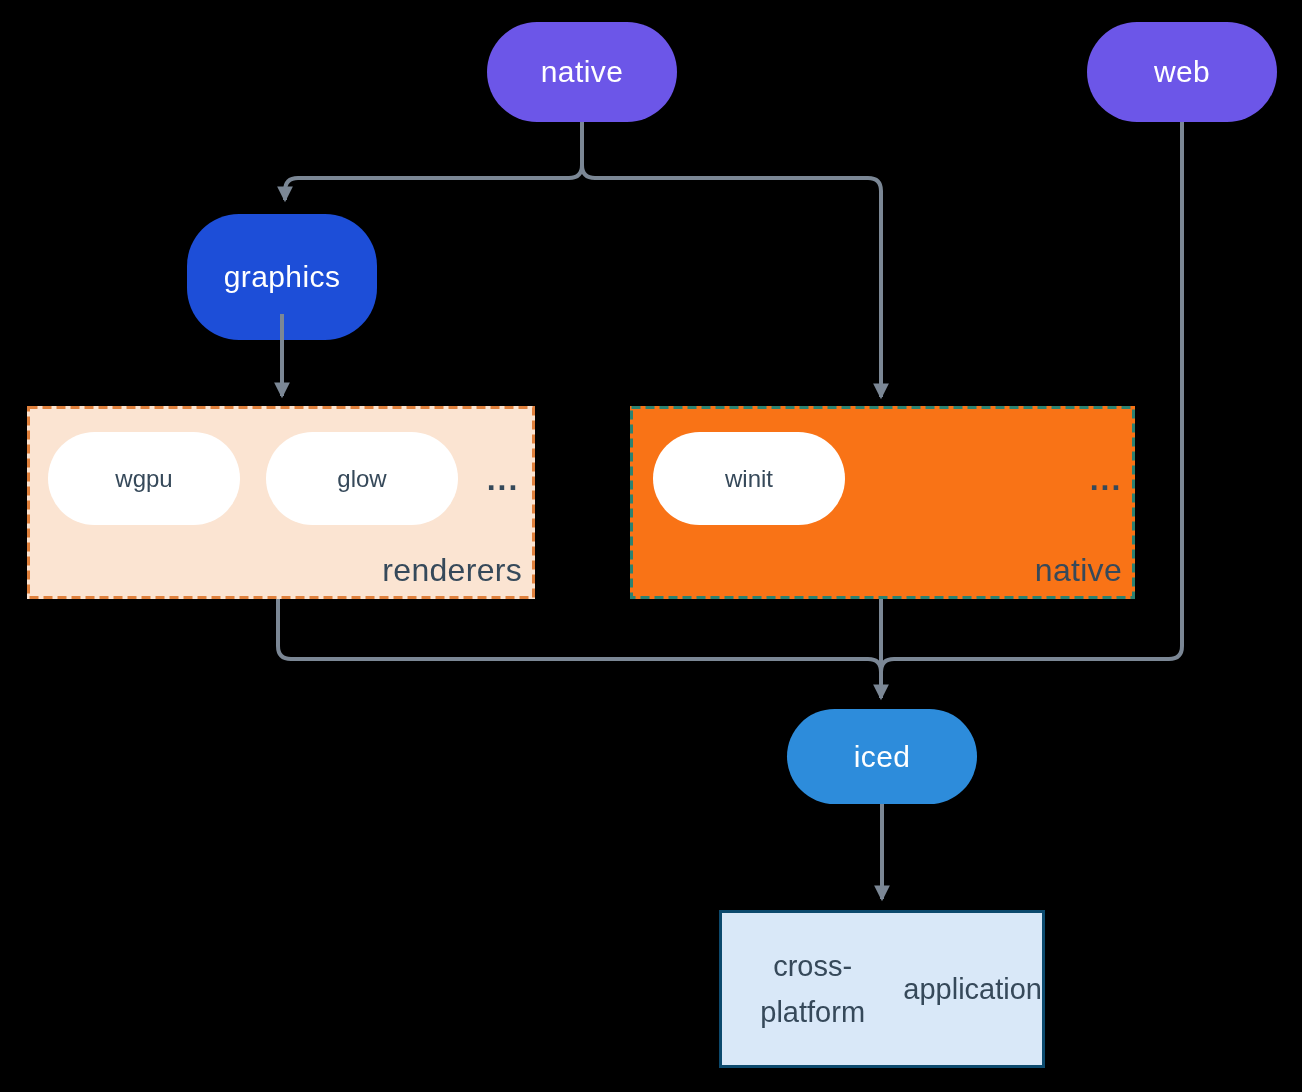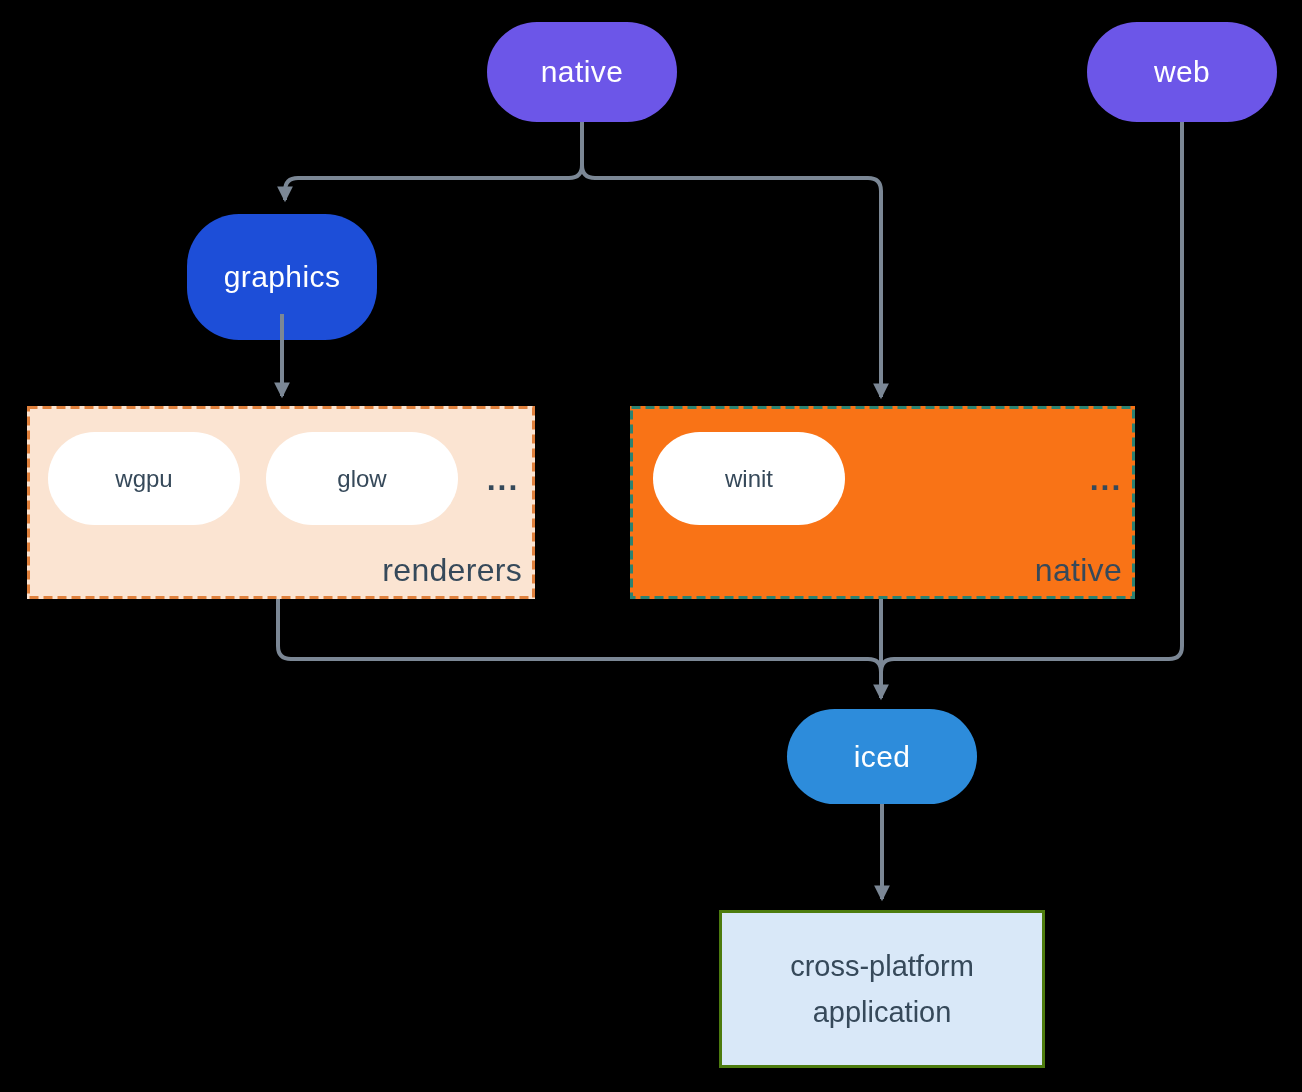--- a/index.html
+++ b/index.html
@@ -71,23 +71,23 @@
     letter-spacing: 0.3px;
   }
   .appbox {
     position: absolute;
     left: 719px;
     top: 910px;
     width: 326px;
     height: 158px;
     box-sizing: border-box;
     background: #d9e8f8;
-    border: 3px solid #4d7c0f;
+    border: 3px solid #0c4a6e;
     display: flex;
-    flex-direction: column;
+    flex-direction: row;
     align-items: center;
     justify-content: center;
     font-size: 29px;
     line-height: 46px;
     color: #36495a;
     text-align: center;
   }
   svg.wires {
     position: absolute;
     left: 0; top: 0;

